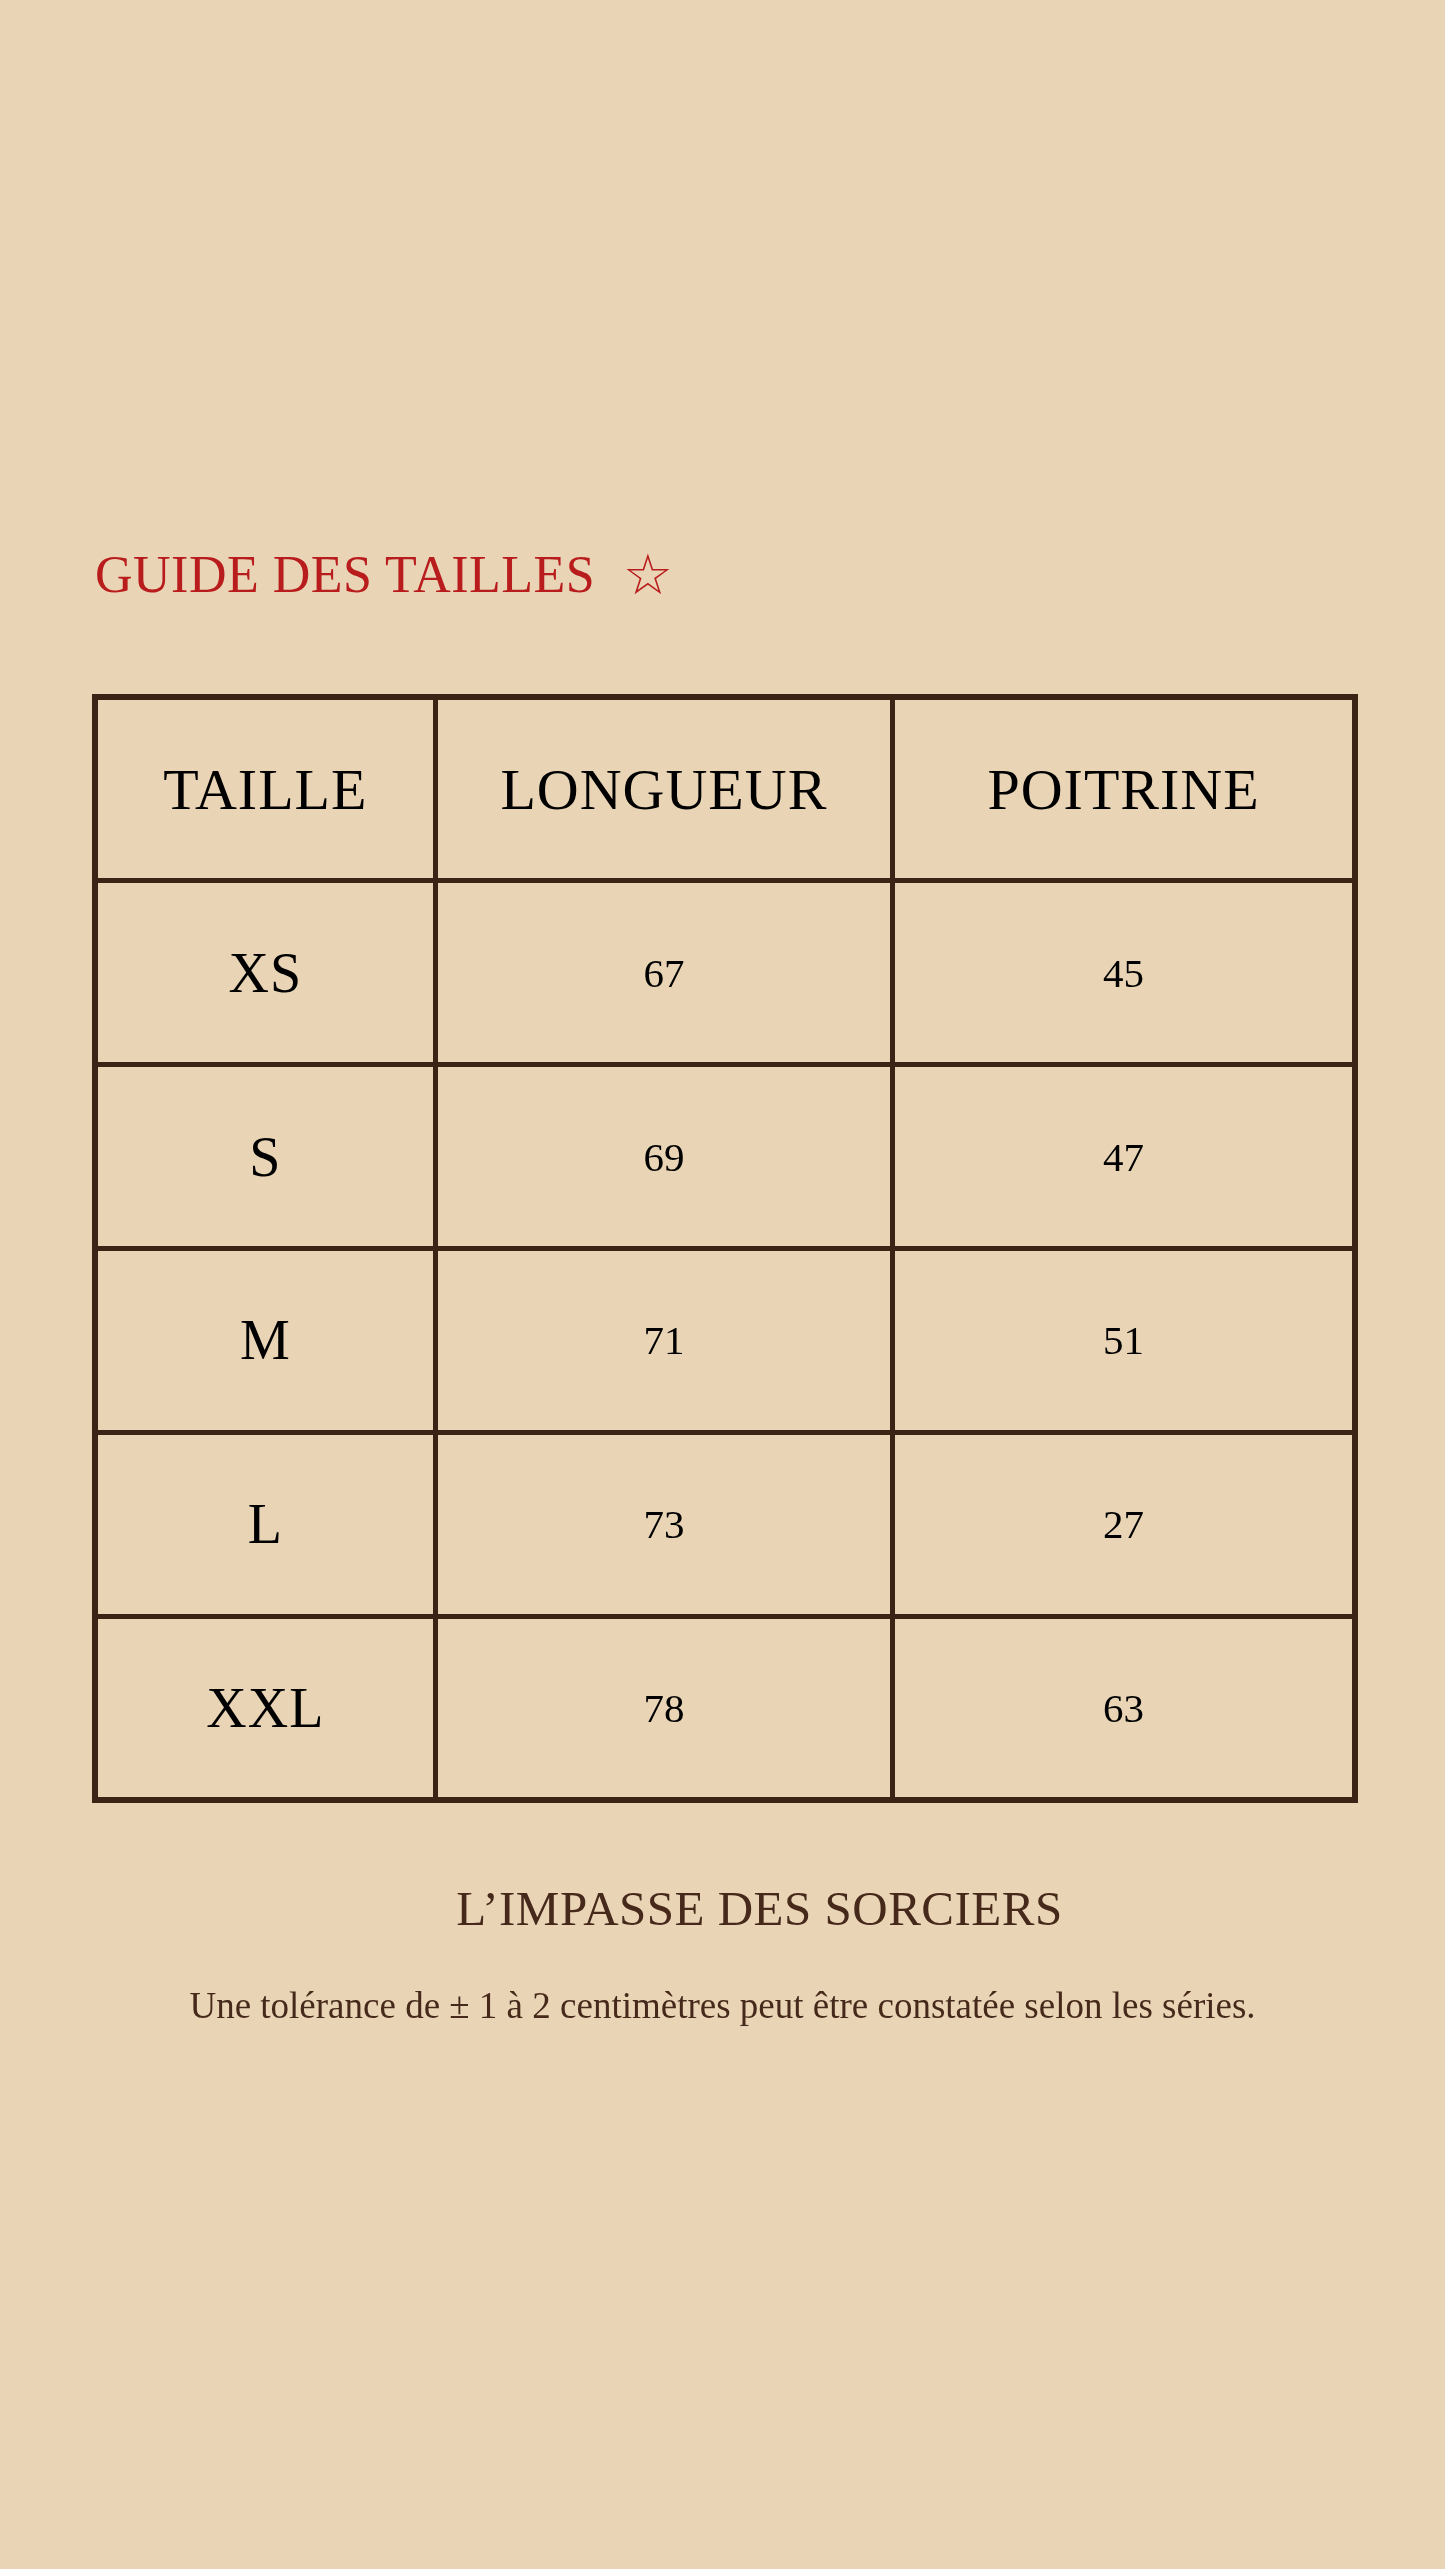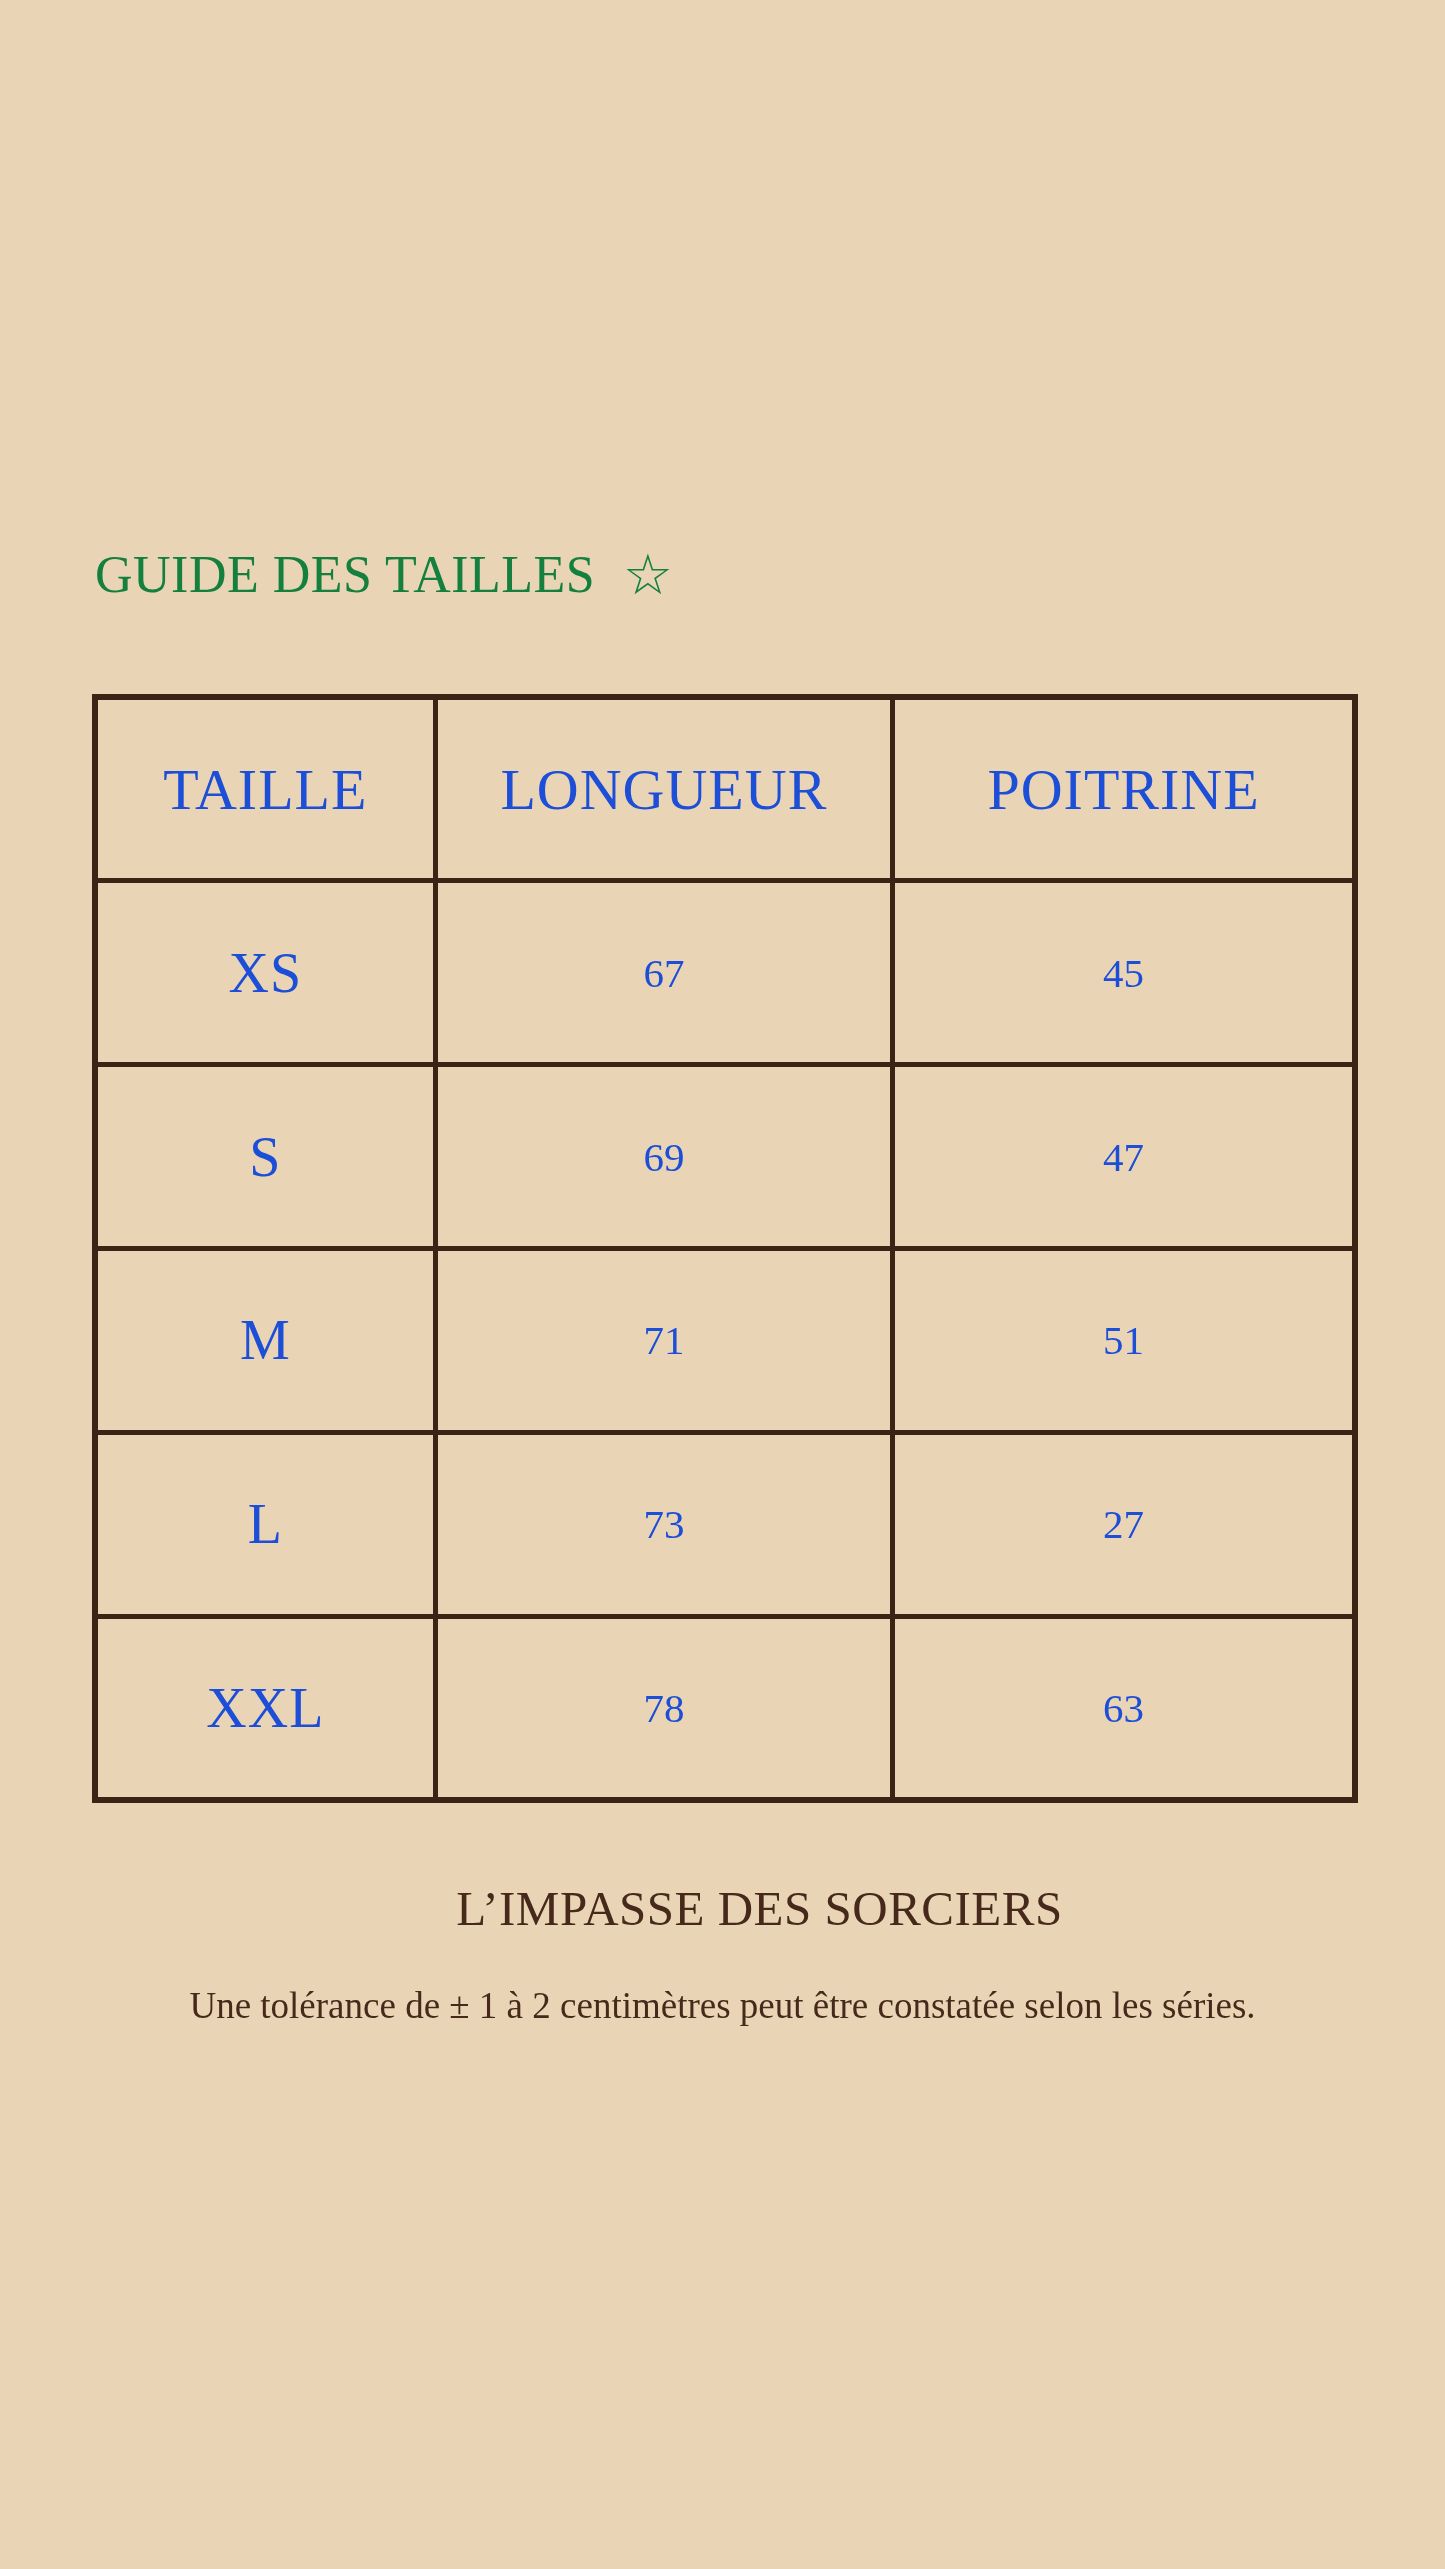--- a/index.html
+++ b/index.html
@@ -17,21 +17,21 @@
   }
 
   .page-title {
     position: absolute;
     left: 95px;
     top: 545px;
     font-size: 52px;
     line-height: 1.0;
     letter-spacing: 0.5px;
     white-space: nowrap;
-    color: #15803d;
+    color: #b91c1c;
   }
   .page-title .star {
     display: inline-block;
     margin-left: 14px;
     font-size: 56px;
     line-height: 1.0;
     transform: translateY(2px);
   }
 
   table.size-table {
@@ -43,21 +43,21 @@
     border-collapse: collapse;
     table-layout: fixed;
     border: 6px solid #3b2415;
   }
   table.size-table td, table.size-table th {
     border: 5px solid #3b2415;
     text-align: center;
     vertical-align: middle;
     padding: 0;
     font-weight: normal;
-    color: #1d4ed8;
+    color: #000000;
   }
   table.size-table tr { height: 158px; }
   col.c-taille   { width: 27.0%; }
   col.c-longueur { width: 36.3%; }
   col.c-poitrine { width: 36.7%; }
 
   .th-cell  { font-size: 58px; letter-spacing: 1px; }
   .lbl-cell { font-size: 56px; letter-spacing: 1px; }
   .num-cell { font-size: 41px; }
 

